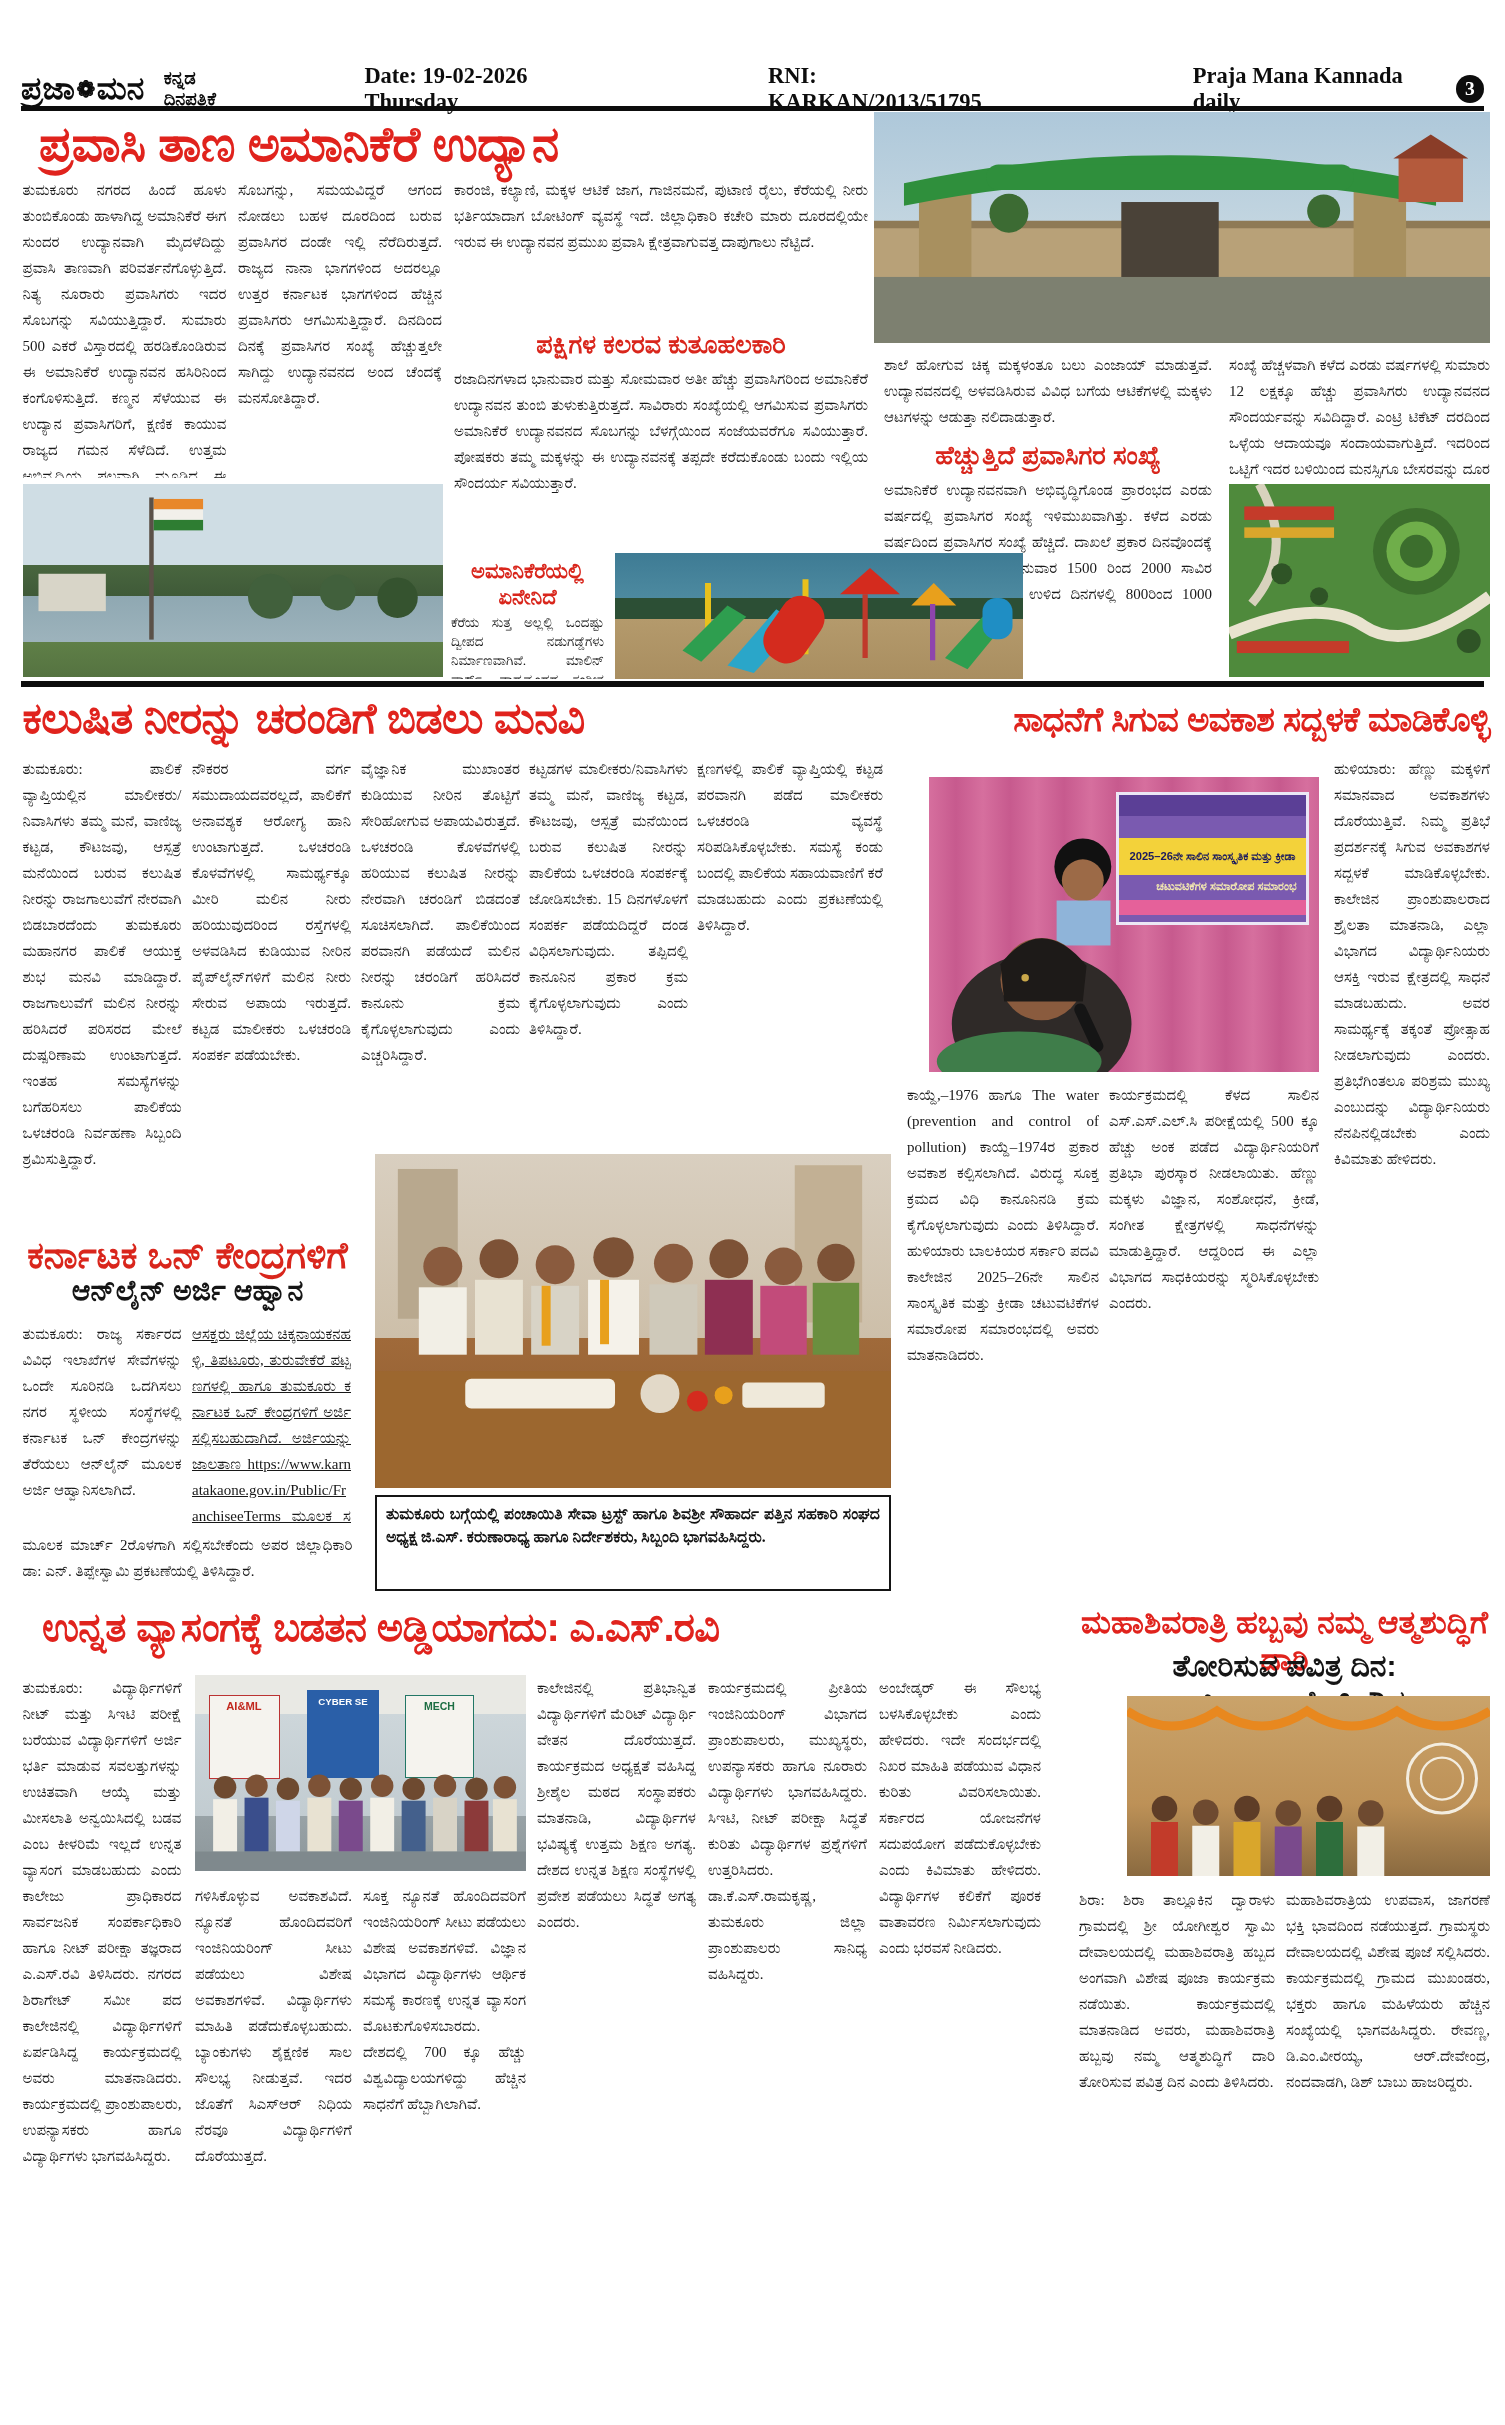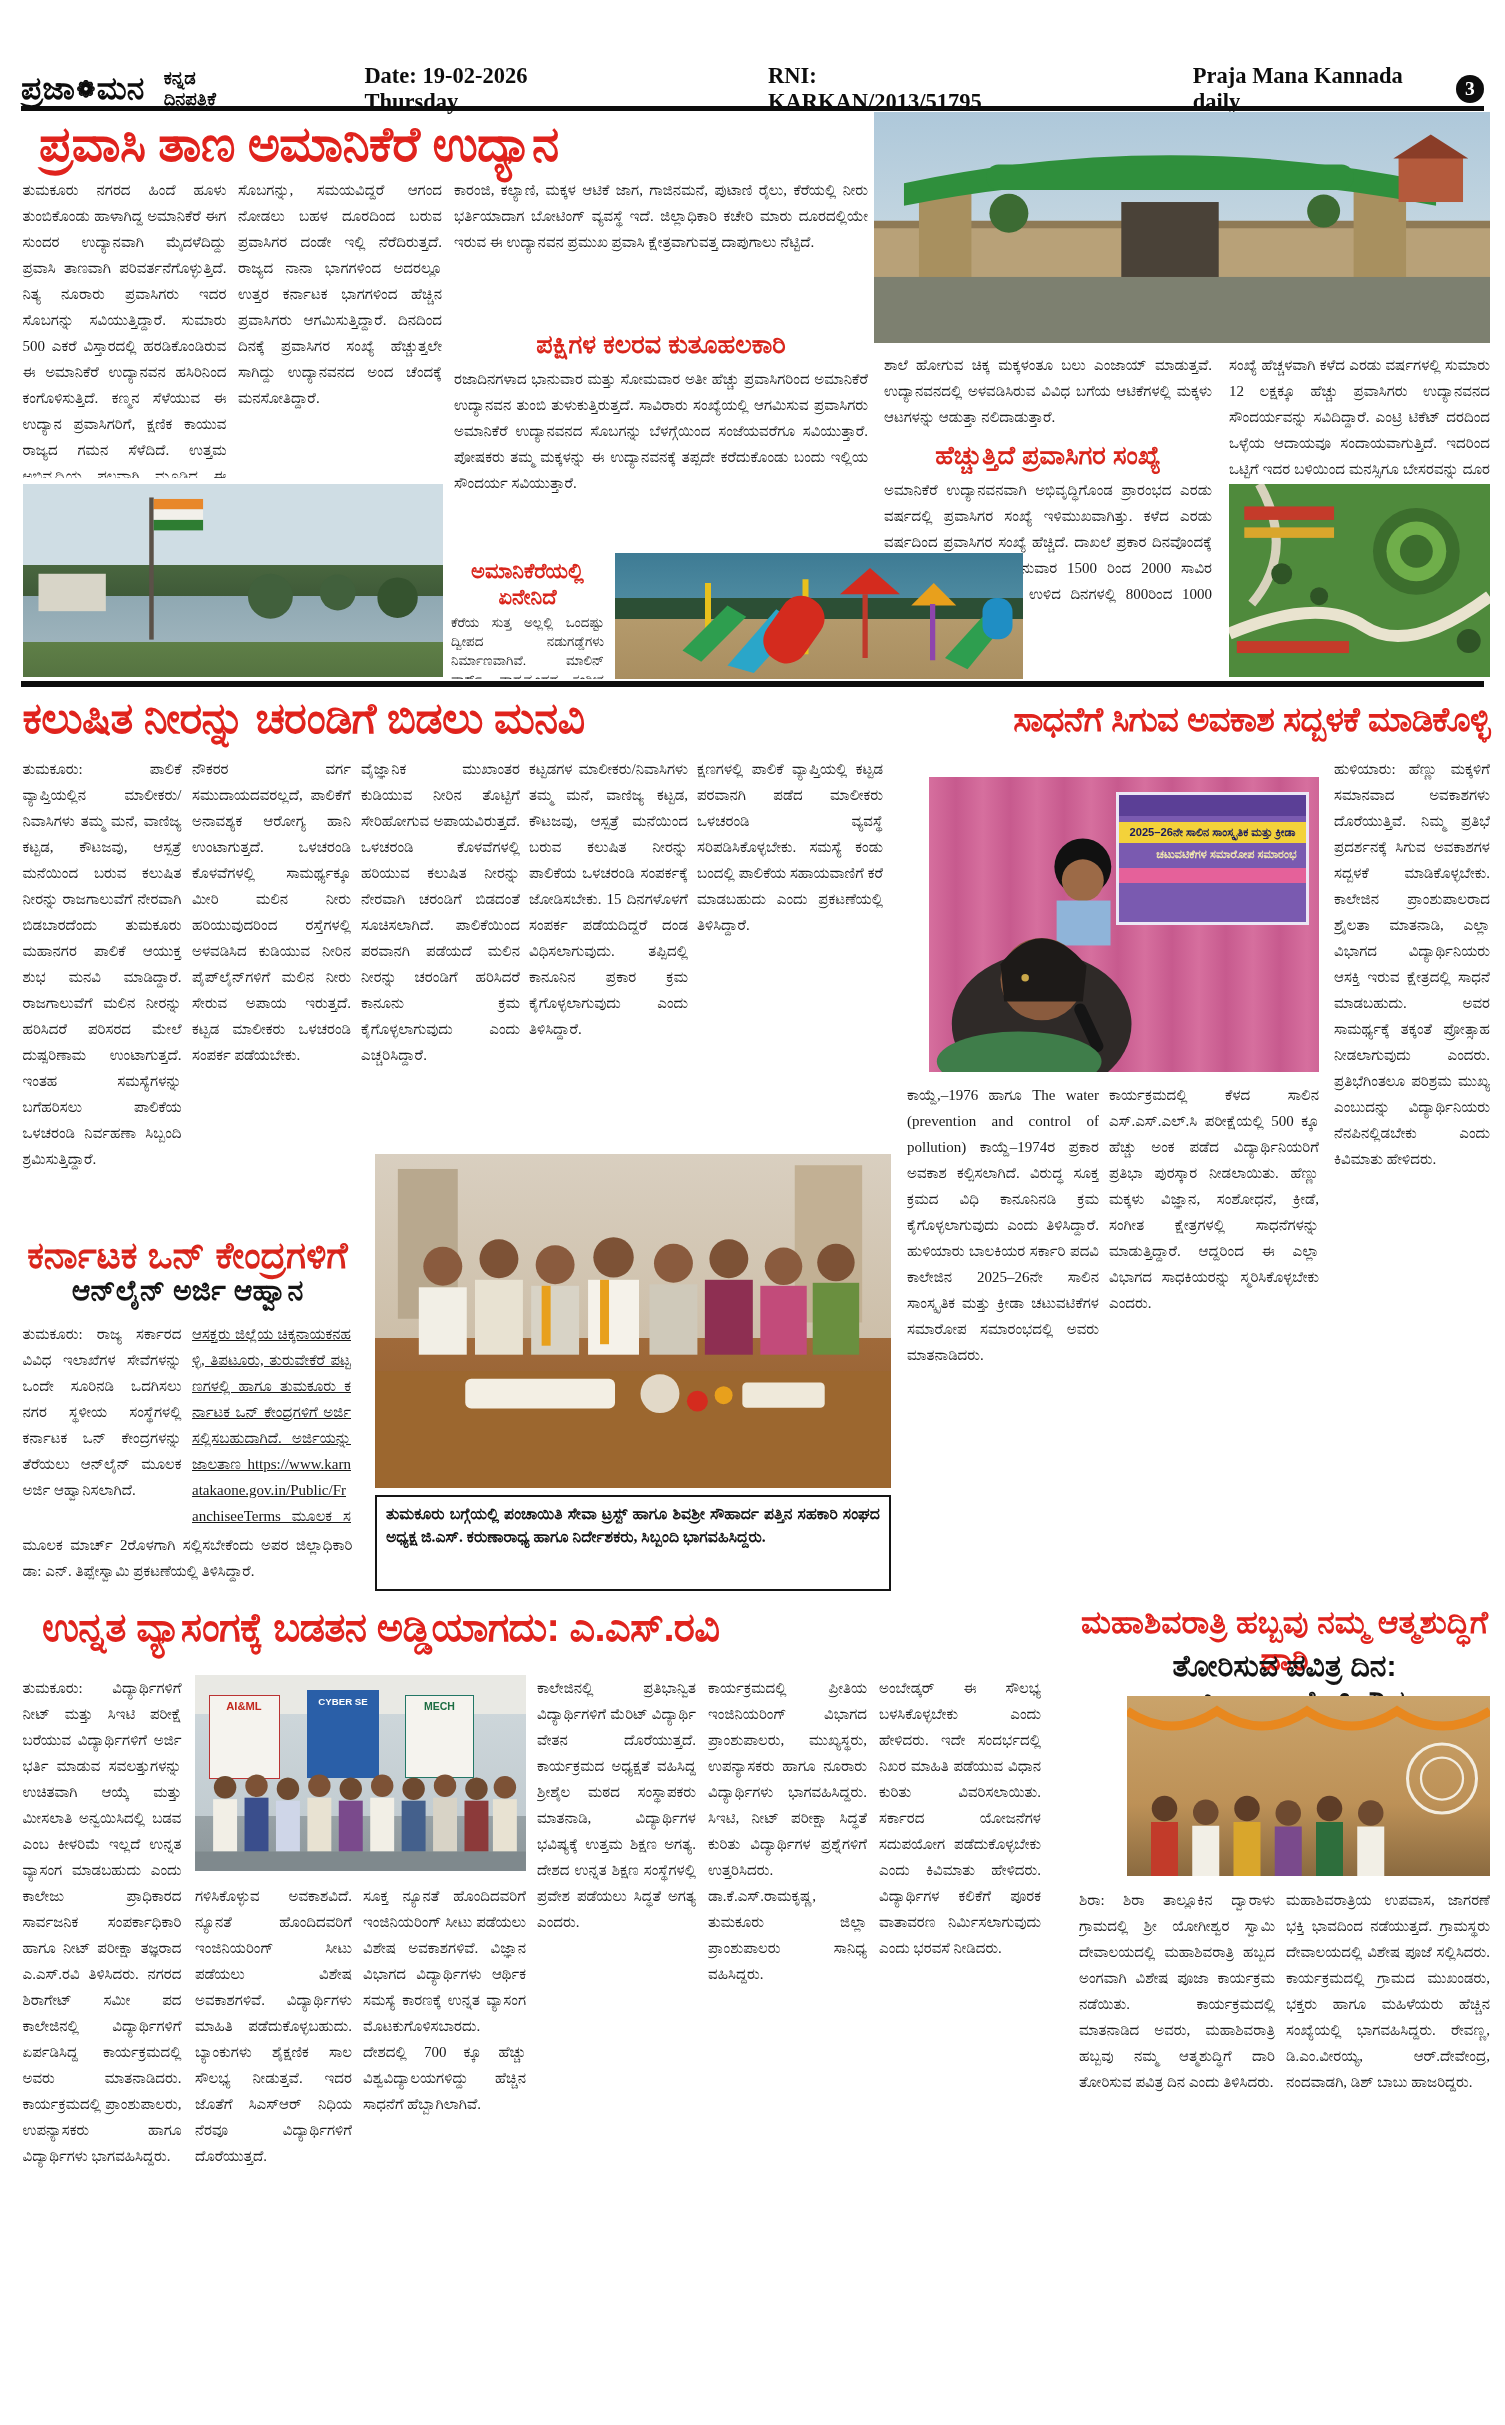--- a/index.html
+++ b/index.html
@@ -167,21 +167,21 @@
 
   <div class="abs" style="left:375px;top:1495px;width:516px;height:96px;border:2.2px solid #151515;box-sizing:border-box;padding:6px 9px;">
     <div class="cap" style="height:100%;">ತುಮಕೂರು ಬಗ್ಗೆಯಲ್ಲಿ ಪಂಚಾಯಿತಿ ಸೇವಾ ಟ್ರಸ್ಟ್ ಹಾಗೂ ಶಿವಶ್ರೀ ಸೌಹಾರ್ದ ಪತ್ತಿನ ಸಹಕಾರಿ ಸಂಘದ ಅಧ್ಯಕ್ಷ ಜಿ.ಎಸ್. ಕರುಣಾರಾಧ್ಯ ಹಾಗೂ ನಿರ್ದೇಶಕರು, ಸಿಬ್ಬಂದಿ ಭಾಗವಹಿಸಿದ್ದರು.</div>
   </div>
 
   <div class="abs hl" style="left:907px;top:699px;width:583px;font-size:34px;line-height:40px;text-align:right;">ಸಾಧನೆಗೆ ಸಿಗುವ ಅವಕಾಶ ಸದ್ಬಳಕೆ ಮಾಡಿಕೊಳ್ಳಿ</div>
 
   <div class="abs photo" style="left:929px;top:777px;width:390px;height:295px;background:repeating-linear-gradient(90deg,#d66f9e 0px,#c75a8e 27px,#d66f9e 54px);">
     <div class="abs" style="left:187px;top:15px;width:187px;height:127px;background:#7a5ab0;border:3px solid #ece7f5;">
       <div style="height:21px;background:#5b3f96;"></div>
-      <div class="bannertxt" style="font-size:11.2px;margin-top:6px;color:#1a1a5e;background:#f3d23a;padding:4px 0;">2025–26ನೇ ಸಾಲಿನ ಸಾಂಸ್ಕೃತಿಕ ಮತ್ತು ಕ್ರೀಡಾ</div>
+      <div class="bannertxt" style="font-size:11.2px;margin-top:22px;color:#1a1a5e;background:#f3d23a;padding:12px 0;">2025–26ನೇ ಸಾಲಿನ ಸಾಂಸ್ಕೃತಿಕ ಮತ್ತು ಕ್ರೀಡಾ</div>
       <div class="bannertxt" style="font-size:11.2px;margin-top:4.5px;color:#f3e9b0;">ಚಟುವಟಿಕೆಗಳ ಸಮಾರೋಪ ಸಮಾರಂಭ</div>
       <div style="height:15px;background:#e5619a;margin-top:7.5px;"></div>
     </div>
     <svg class="abs" style="left:0;top:0;" width="390" height="295" viewBox="0 0 520 394">
       <circle cx="205" cy="120" r="38" fill="#111"></circle>
       <circle cx="205" cy="138" r="28" fill="#9c6a47"></circle>
       <rect x="170" y="165" width="72" height="60" fill="#8fb4d9"></rect>
       <ellipse cx="150" cy="330" rx="120" ry="95" fill="#2f2a28"></ellipse>
       <circle cx="150" cy="270" r="55" fill="#8a5b3e"></circle>
       <path d="M95 250 Q 150 180 210 252 L 205 300 L 100 300 Z" fill="#1d1a18"></path>

